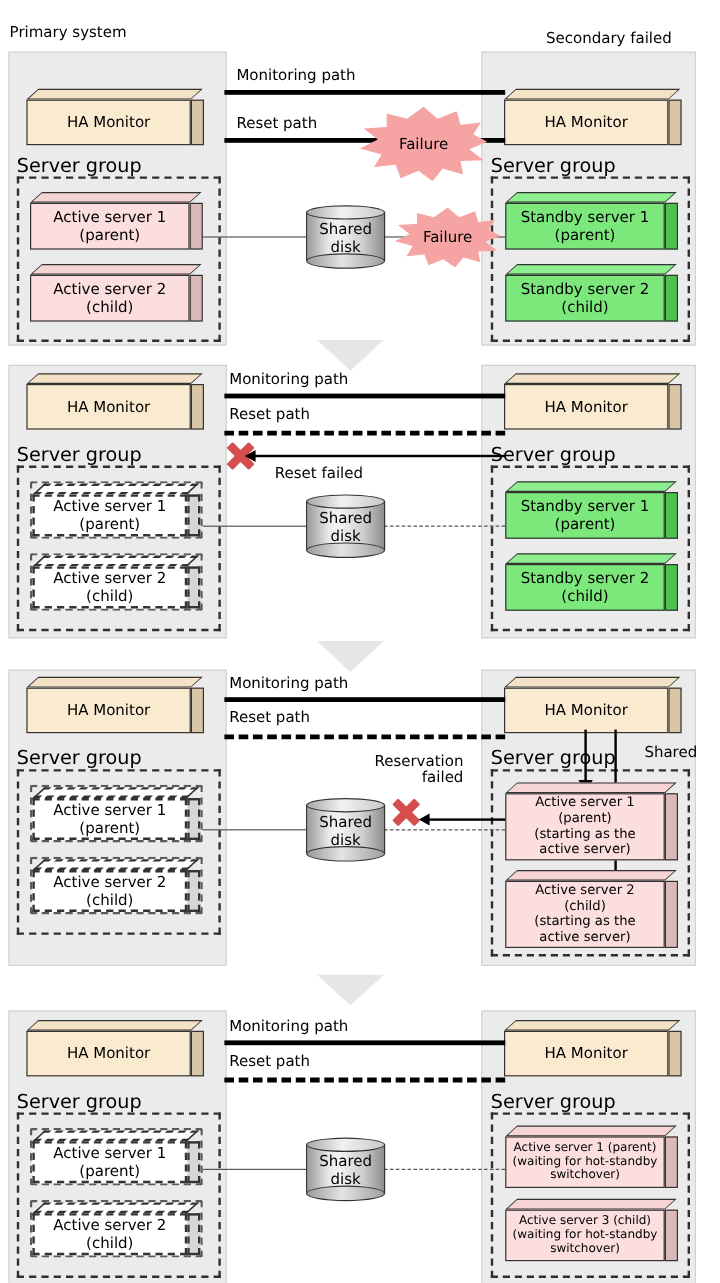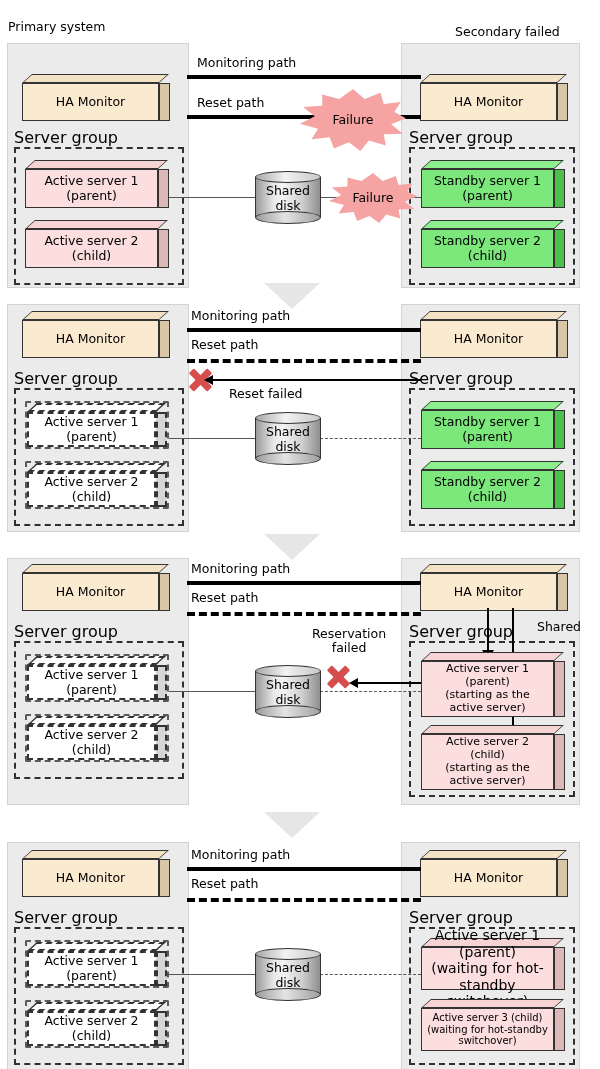--- a/index.html
+++ b/index.html
@@ -117,21 +117,21 @@
   }
   .burst .btext{
     position:relative;z-index:2;font-size:12.5px;line-height:1.12;text-align:center;
   }
 
   
   .chev{position:absolute;width:56px;height:26px;background:#e6e6e6;
         clip-path:polygon(0% 0%,100% 0%,50% 100%);}
 
   .lbl{position:absolute;font-size:12.5px;white-space:nowrap;line-height:1.15;}
-  .lbl.c{text-align:center;}
+  .lbl.c{text-align:right;}
 </style>
 </head>
 <body>
 
 <div class="stage" style="top:11px;height:290px;">
 
   <div class="syslabel" style="left:8px;top:8px;">Primary system</div>
   <div class="syslabel" style="left:455px;top:13px;">Secondary failed</div>
 
   <div class="syspanel" style="left:7px;top:32px;width:180px;height:243px;"></div>
@@ -418,21 +418,21 @@
     <div class="top"></div>
     <div class="side"></div>
     <div class="face">
       <span><span>Active server 2</span><br><span>(child)</span></span>
     </div>
   </div>
 
   <div class="box3d bx-pink" style="left:421px;top:104px;width:144px;height:52px;">
     <div class="top"></div>
     <div class="side"></div>
-    <div class="face" style="font-size:14px;">
+    <div class="face" style="font-size:10px;">
       <span>
         <span>Active server 1 (parent)</span><br>
         <span>(waiting for hot-standby</span><br>
         <span>switchover)</span>
       </span>
     </div>
   </div>
   <div class="box3d bx-pink" style="left:421px;top:165px;width:144px;height:52px;">
     <div class="top"></div>
     <div class="side"></div>

